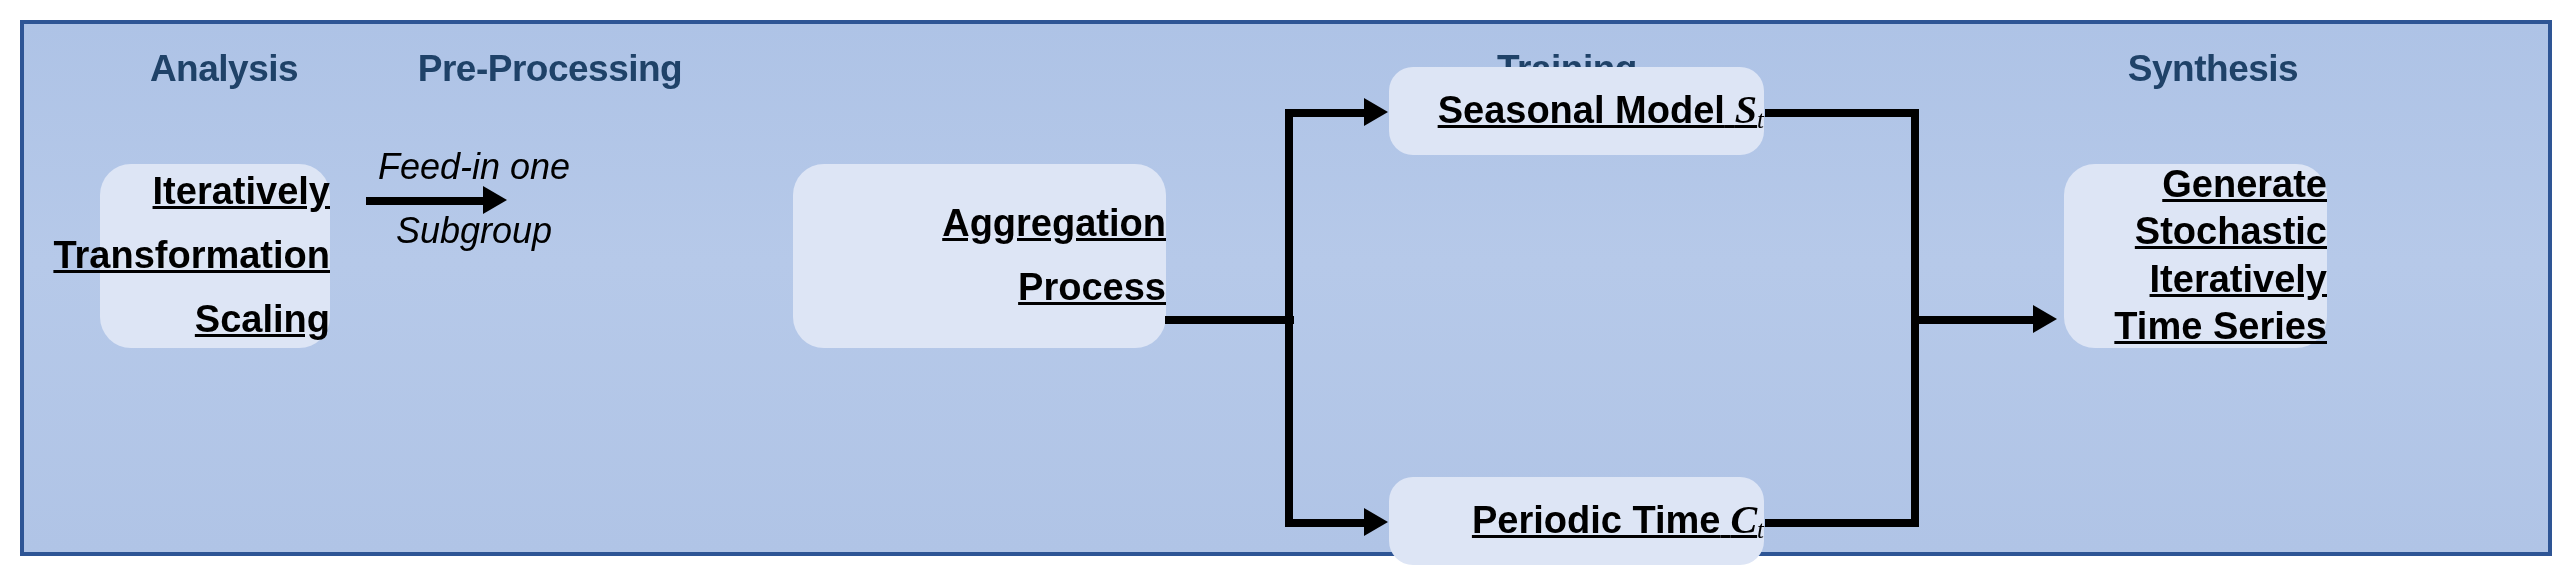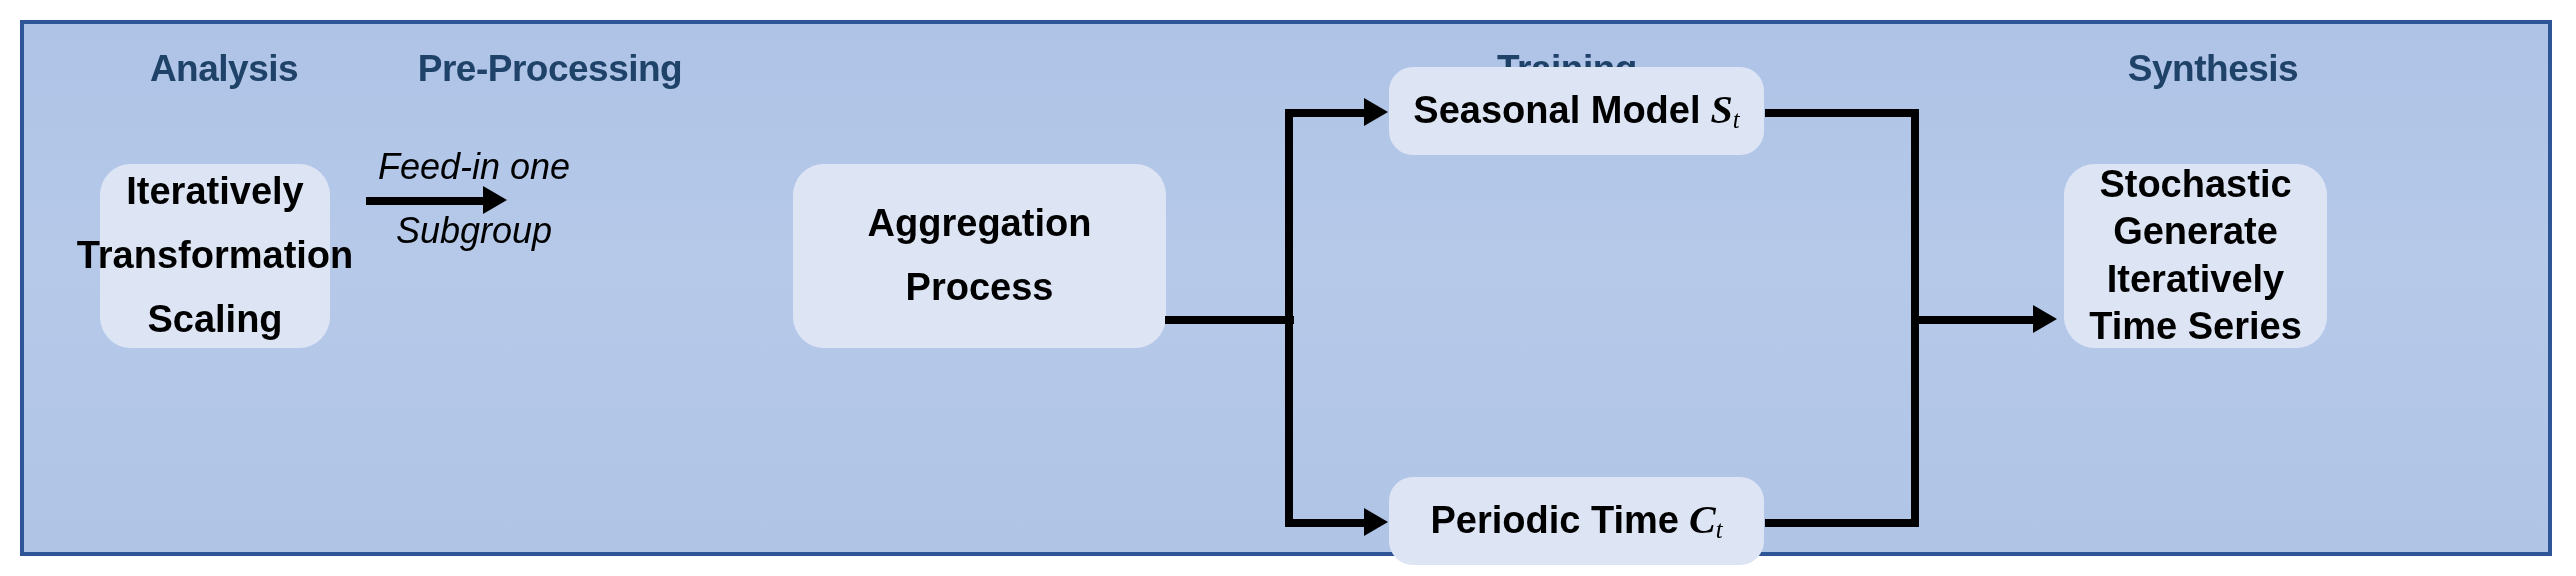--- a/index.html
+++ b/index.html
@@ -43,26 +43,27 @@
     line-height: 1;
   }
   
   .box {
     position: absolute;
     box-sizing: border-box;
     background: #dde5f5;
     border-radius: 31px;
     display: flex;
     flex-direction: column;
-    align-items: center;
+    align-items: flex-end;
     justify-content: center;
     color: #000000;
     font-family: "Liberation Sans", sans-serif;
     font-weight: bold;
     text-align: center;
+    text-decoration: underline;
   }
   .box.wide-radius { border-radius: 24px; }
   .box .line {
     display: block;
     white-space: nowrap;
     line-height: 1.05;
   }
   .box-3line .line { font-size: 38px; margin: 12px 0; }
   .box-4line .line { font-size: 38px; margin: 3.7px 0; }
   .box-model { font-size: 38px; }
@@ -170,21 +171,21 @@
       </span>
     </div>
 
     <div class="hline" style="left:1741px; top:85px; width:154px;"></div>
     <div class="hline" style="left:1741px; top:495px; width:154px;"></div>
     <div class="vline" style="left:1887px; top:85px; height:418px;"></div>
     <div class="hline" style="left:1887px; top:292px; width:130px;"></div>
     <div class="arrowhead" style="left:2009px; top:281px;"></div>
 
     <div class="box box-4line" style="left:2040px; top:140px; width:263px; height:184px;">
+      <span class="line">Generate</span>
       <span class="line">Stochastic</span>
-      <span class="line">Generate</span>
       <span class="line">Iteratively</span>
       <span class="line">Time Series</span>
     </div>
 
   </div>
 </div>
 
 
 </body></html>

